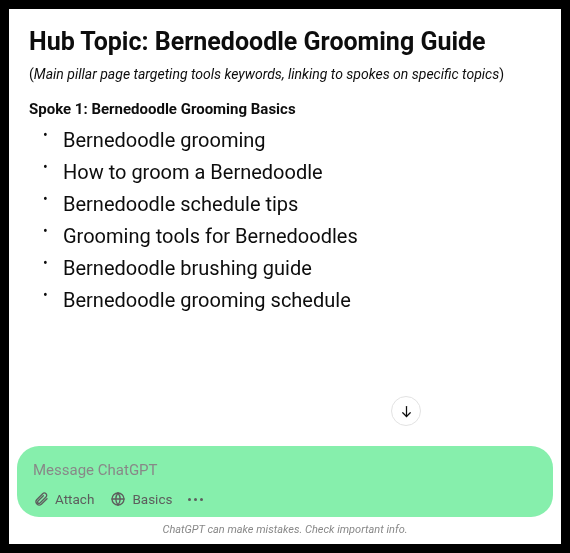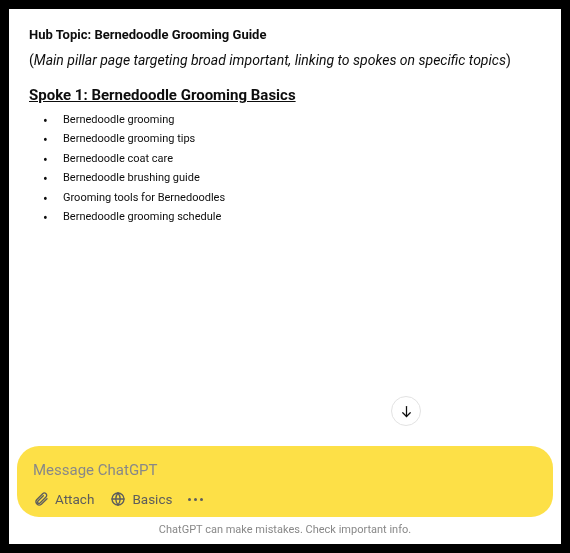--- a/index.html
+++ b/index.html
@@ -17,49 +17,48 @@
       display: flex;
       flex-direction: column;
       position: relative;
     }
     .content {
       flex: 1;
       overflow: hidden;
       padding: 18px 20px 0 20px;
     }
     .hub-title {
-      font-size: 13px;
+      font-size: 25px;
       font-weight: 700;
       color: #0d0d0d;
       margin-bottom: 10px;
     }
     .hub-subtitle {
       font-size: 14px;
       color: #0d0d0d;
       margin-bottom: 18px;
     }
     .hub-subtitle .inner {
       font-style: italic;
     }
     .spoke-heading {
       font-size: 15px;
       font-weight: 700;
       color: #0d0d0d;
       margin-bottom: 8px;
-      text-decoration: underline;
     }
     ul.spoke-list {
       list-style: none;
       margin: 0 0 16px 0;
       padding: 0;
     }
     ul.spoke-list li {
       position: relative;
       padding-left: 34px;
-      font-size: 11px;
+      font-size: 20px;
       color: #0d0d0d;
       line-height: 1.4;
       margin: 4px 0;
     }
     ul.spoke-list li::before {
       content: "•";
       position: absolute;
       left: 14px;
       top: 0;
       font-size: 14px;
@@ -77,21 +76,21 @@
       display: flex;
       align-items: center;
       justify-content: center;
       cursor: pointer;
     }
     .scroll-down svg { width: 15px; height: 15px; }
     .composer-wrap {
       padding: 0 8px 4px 8px;
     }
     .composer {
-      background: #fde047;
+      background: #86efac;
       border-radius: 22px;
       padding: 14px 16px 10px 16px;
     }
     .composer-input {
       width: 100%;
       border: none;
       background: transparent;
       outline: none;
       font-size: 15px;
       color: #0d0d0d;
@@ -122,38 +121,39 @@
     .more-dots span {
       width: 3px; height: 3px;
       background: #5d5d5d;
       border-radius: 50%;
     }
     .disclaimer {
       text-align: center;
       font-size: 11px;
       color: #888;
       padding: 6px 0 4px 0;
+      font-style: italic;
     }
   </style>
 </head>
 <body>
 
 <div class="app">
   <div class="content">
     <h2 class="hub-title">Hub Topic: Bernedoodle Grooming Guide</h2>
-    <p class="hub-subtitle">(<span class="inner">Main pillar page targeting broad important, linking to spokes on specific topics</span>)</p>
+    <p class="hub-subtitle">(<span class="inner">Main pillar page targeting tools keywords, linking to spokes on specific topics</span>)</p>
 
     <div>
       <h3 class="spoke-heading">Spoke 1: Bernedoodle Grooming Basics</h3>
       <ul class="spoke-list">
         <li>Bernedoodle grooming</li>
-        <li>Bernedoodle grooming tips</li>
-        <li>Bernedoodle coat care</li>
+        <li>How to groom a Bernedoodle</li>
+        <li>Bernedoodle schedule tips</li>
+        <li>Grooming tools for Bernedoodles</li>
         <li>Bernedoodle brushing guide</li>
-        <li>Grooming tools for Bernedoodles</li>
         <li>Bernedoodle grooming schedule</li>
       </ul>
     </div>
 
     <div>
     </div>
   </div>
 
   <div class="scroll-down">
     <svg viewBox="0 0 24 24" fill="none" stroke="#0d0d0d" stroke-width="2" stroke-linecap="round" stroke-linejoin="round">

